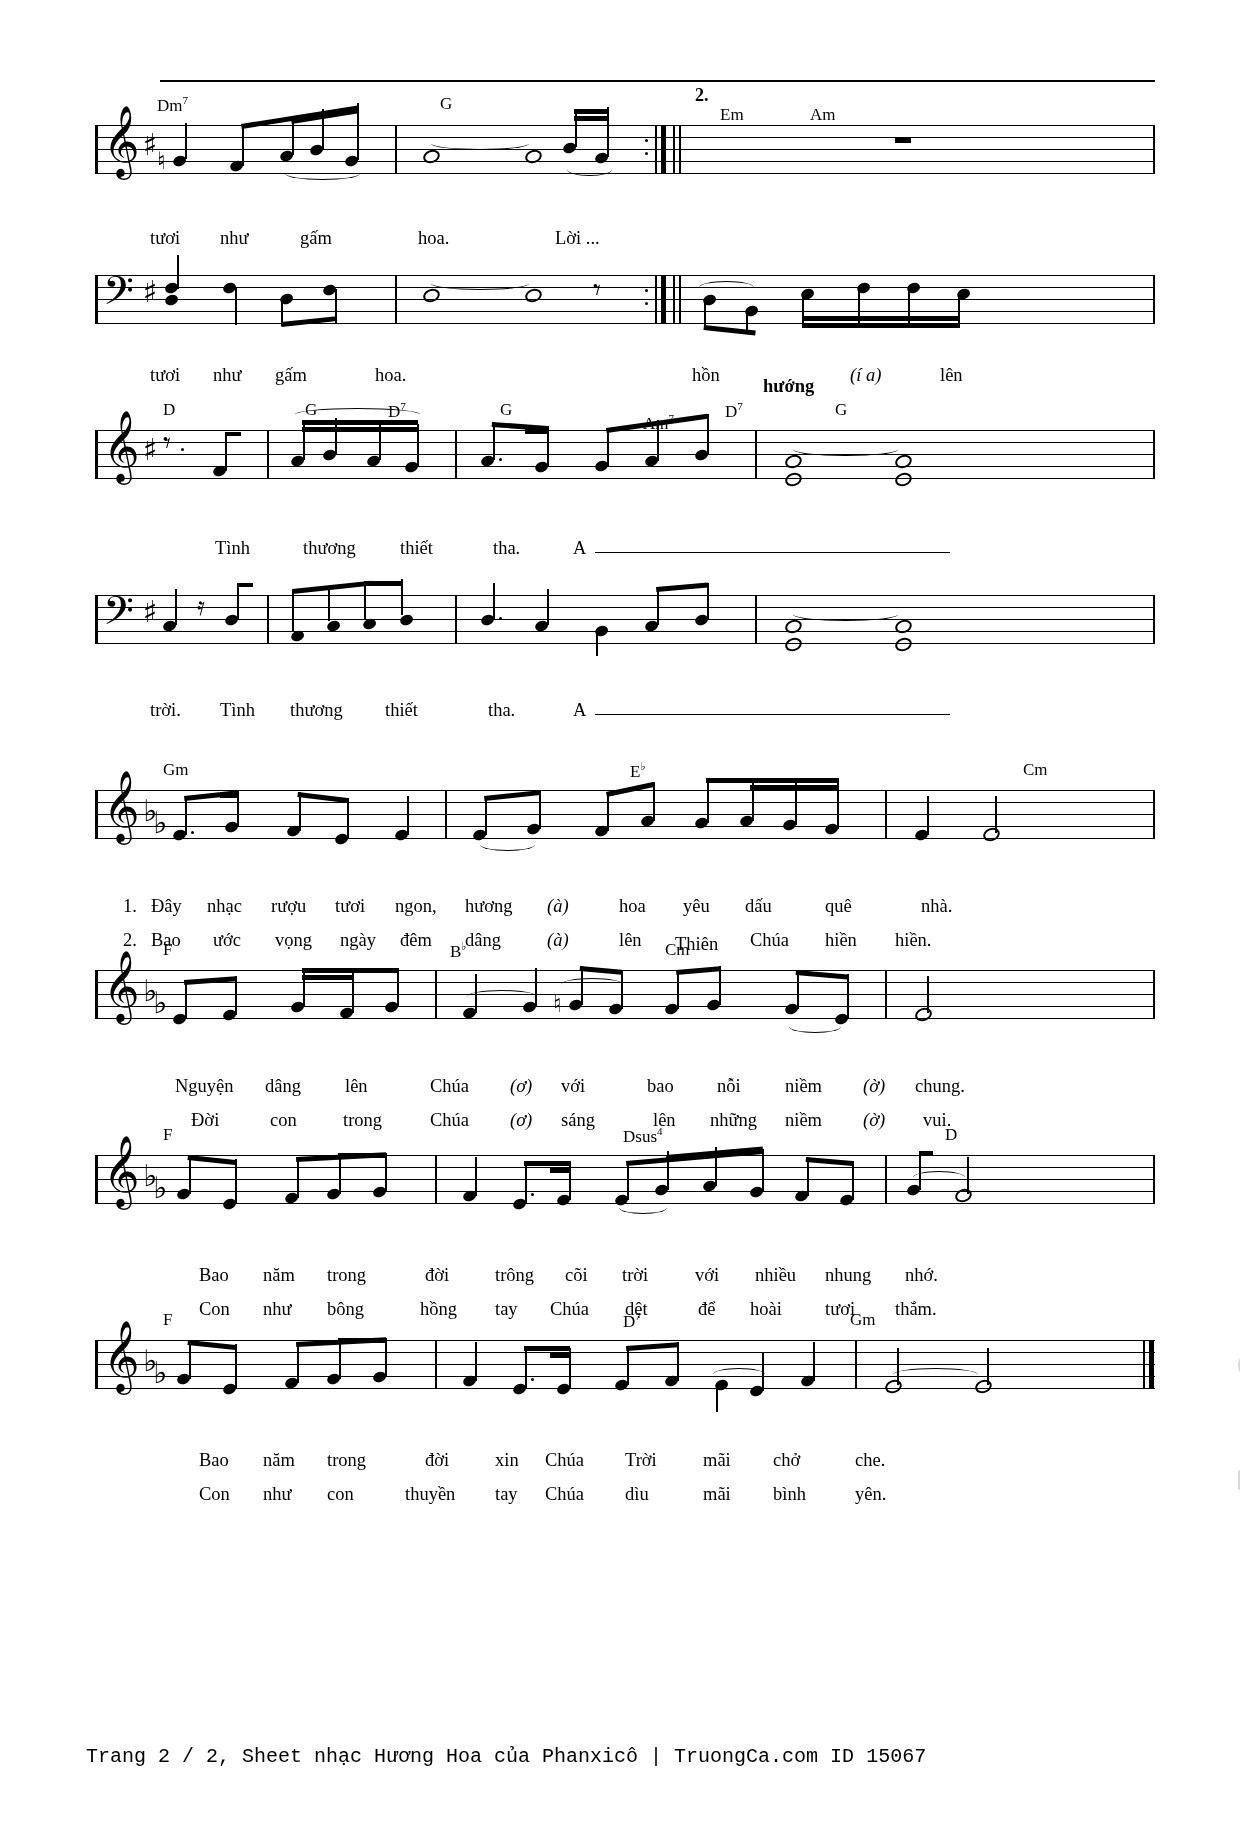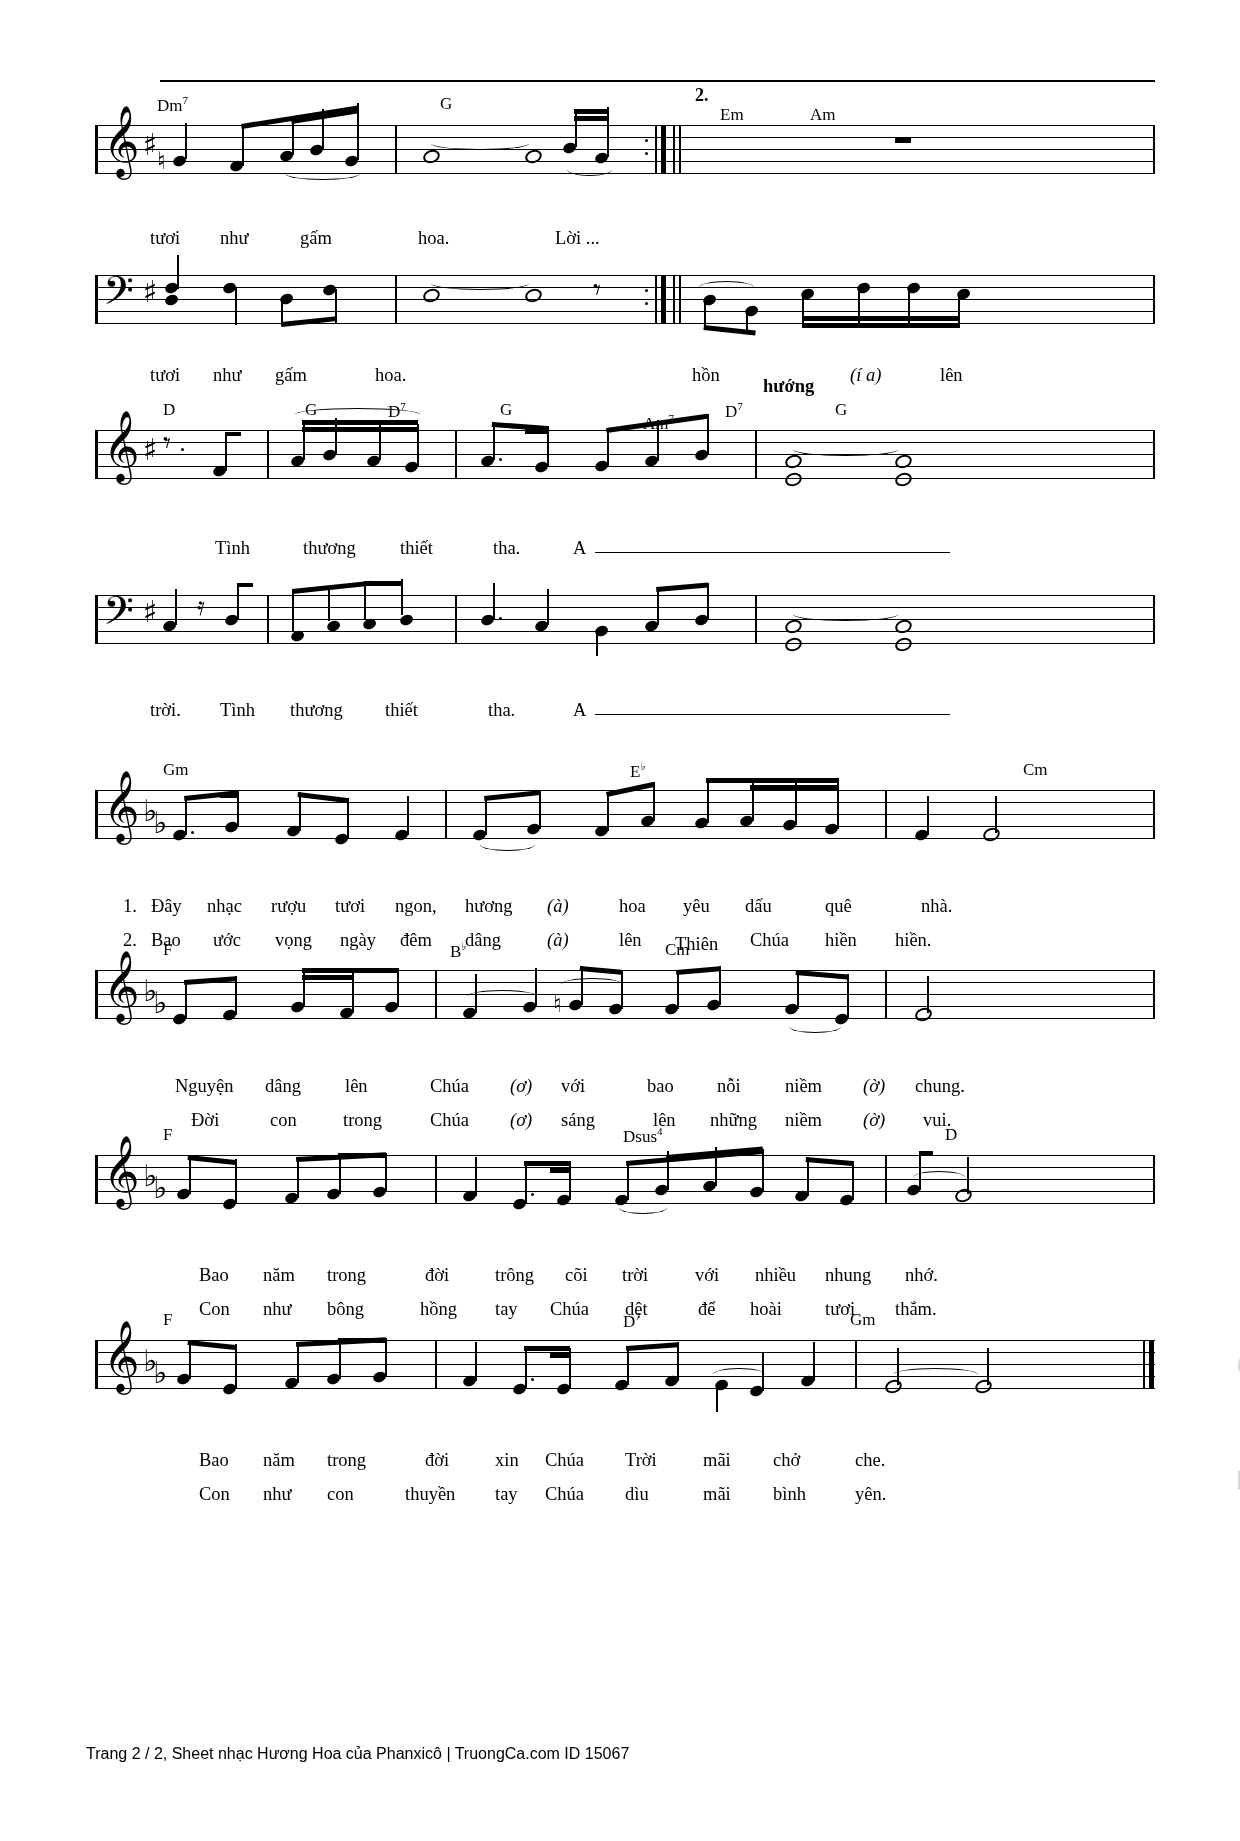--- a/index.html
+++ b/index.html
@@ -179,22 +179,22 @@
   .melisma {
     position: absolute;
     height: 1.4px;
     background: #000;
   }
 
   .footer {
     position: absolute;
     left: 86px;
     top: 1745px;
-    font-family: Liberation Sans, sans-serif;
-    font-size: 16px;
+    font-family: Liberation Mono, monospace;
+    font-size: 20px;
     color: #000;
   }
 
   .watermark {
     position: absolute;
     right: 10px;
     top: 1255px;
     font-family: "Liberation Sans", sans-serif;
     font-size: 34px;
     color: #d9d9d9;

